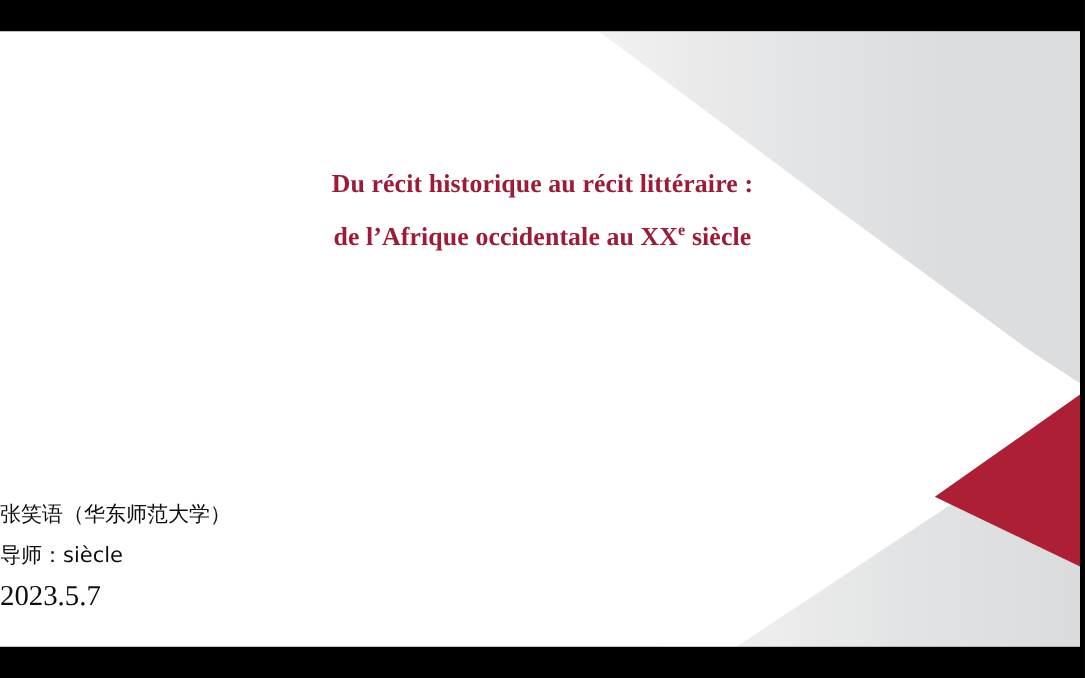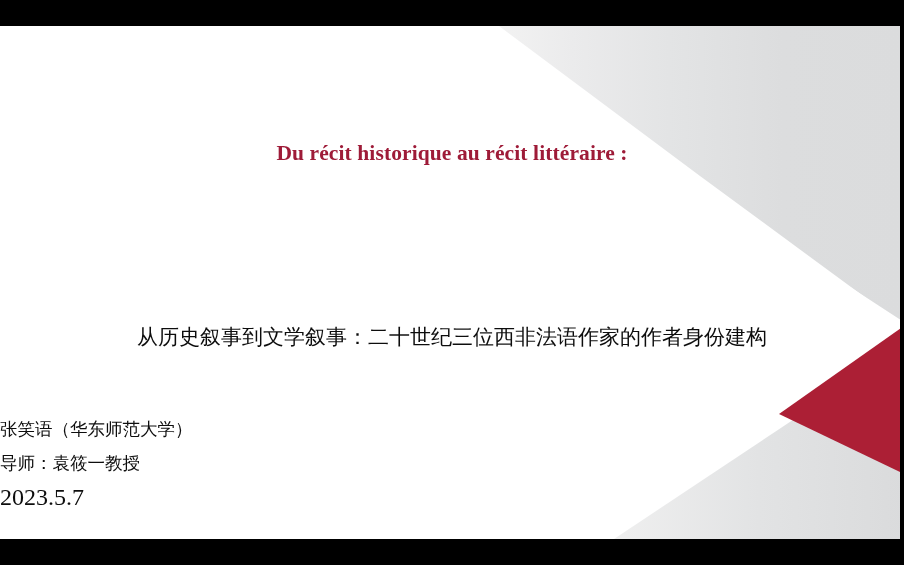--- a/index.html
+++ b/index.html
@@ -155,27 +155,27 @@
 
       <polygon points="904,300 904,448 779,388" fill="#AC1F35"></polygon>
 
       <polygon points="672,145 904,296 779,386" fill="#ffffff"></polygon>
     </svg>
 
     <div id="text-layer">
 
       <div id="title-block">
         <div class="title-line">Du récit historique au récit littéraire :</div>
+        <div class="title-line"><span>de l’Afrique occidentale au XX</span><sup>e</sup><span> siècle</span></div>
       </div>
 
-      <div id="subtitle-cn">从历史叙事到文学叙事：二十世纪三位西非法语作家的作者身份建构</div>
 
       <div id="author-block">
         <div class="author-line">张笑语（华东师范大学）</div>
-        <div class="author-line">导师：袁筱一教授</div>
+        <div class="author-line">导师：siècle</div>
         <div class="author-line date">2023.5.7</div>
       </div>
 
     </div>
 
   </div>
 
   <div class="letterbox bottom"></div>
 
 </div>

